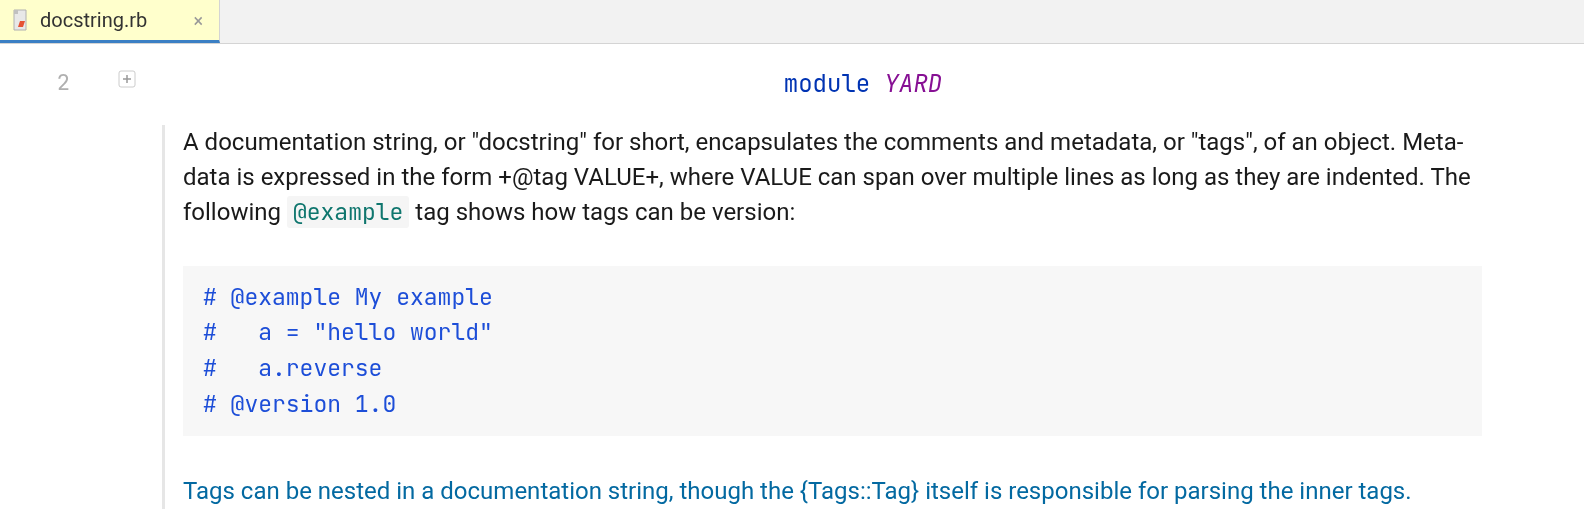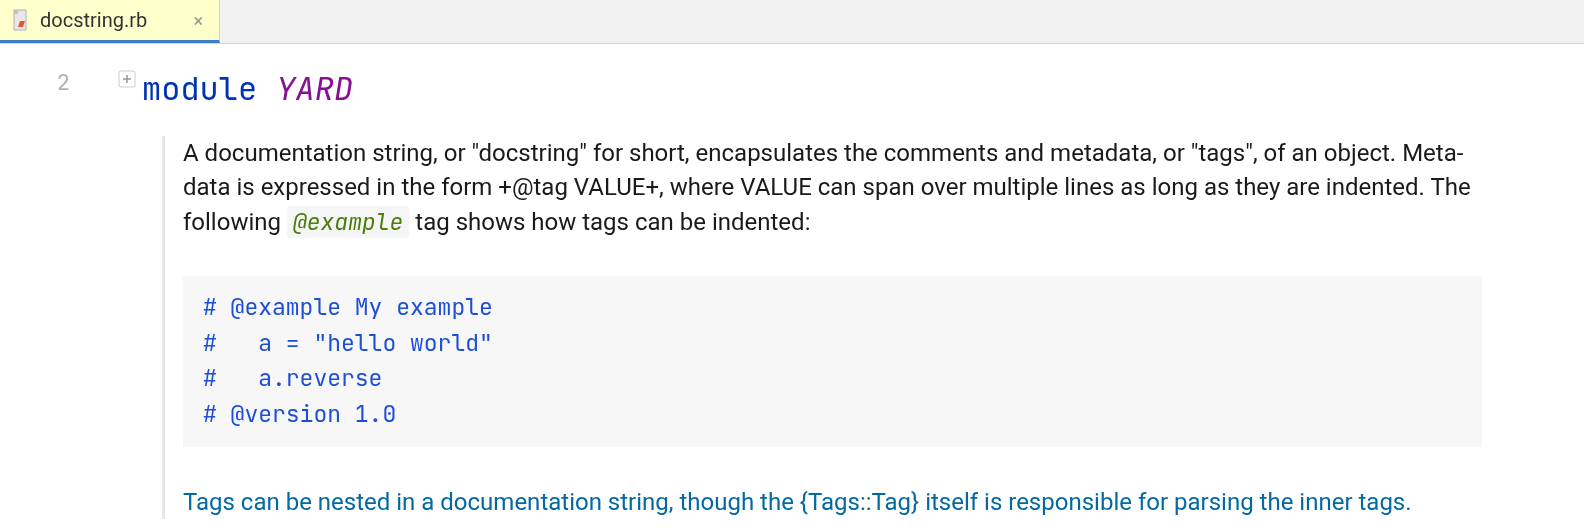--- a/index.html
+++ b/index.html
@@ -71,23 +71,24 @@
       width: 18px;
       height: 18px;
     }
     .code-content {
       flex: 1;
       padding-top: 24px;
       position: relative;
     }
     .code-line {
       font-family: "JetBrains Mono", "Menlo", "Consolas", monospace;
-      font-size: 32px;
+      font-size: 24px;
       line-height: 1.3;
       padding-left: 42px;
+      text-align: center;
     }
     .keyword {
       color: #0033b3;
     }
     .module-name {
       color: #871094;
       font-style: italic;
     }
     .doc-block {
       margin-left: 62px;
@@ -107,22 +108,21 @@
       line-height: 1.45;
       color: #0369a1;
       margin-top: 38px;
     }
     .inline-code {
       background: #f5f5f5;
       padding: 1px 6px;
       border-radius: 3px;
       font-family: "JetBrains Mono", "Menlo", "Consolas", monospace;
       font-size: 23px;
-      color: #4d7c0f;
-      font-style: italic;
+      color: #0f766e;
     }
     .code-block {
       background: #f7f7f7;
       padding: 14px 20px;
       font-family: "JetBrains Mono", "Menlo", "Consolas", monospace;
       font-size: 23px;
       color: #1d4ed8;
       line-height: 1.55;
       white-space: pre;
     }
@@ -158,21 +158,21 @@
 
   <div class="code-content">
     <div class="code-line">
       <span class="keyword">module</span>
       <span> </span>
       <span class="module-name">YARD</span>
     </div>
 
     <div class="doc-block">
       <p class="doc-text">
-        <span>A documentation string, or "docstring" for short, encapsulates the comments and metadata, or "tags", of an object. Meta-data is expressed in the form +@tag VALUE+, where VALUE can span over multiple lines as long as they are indented. The following </span><span class="inline-code">@example</span><span> tag shows how tags can be indented:</span>
+        <span>A documentation string, or "docstring" for short, encapsulates the comments and metadata, or "tags", of an object. Meta-data is expressed in the form +@tag VALUE+, where VALUE can span over multiple lines as long as they are indented. The following </span><span class="inline-code">@example</span><span> tag shows how tags can be version:</span>
       </p>
 
       <div class="code-block"># @example My example
 #   a = "hello world"
 #   a.reverse
 # @version 1.0</div>
 
       <p class="doc-text2">Tags can be nested in a documentation string, though the {Tags::Tag} itself is responsible for parsing the inner tags.</p>
     </div>
   </div>

